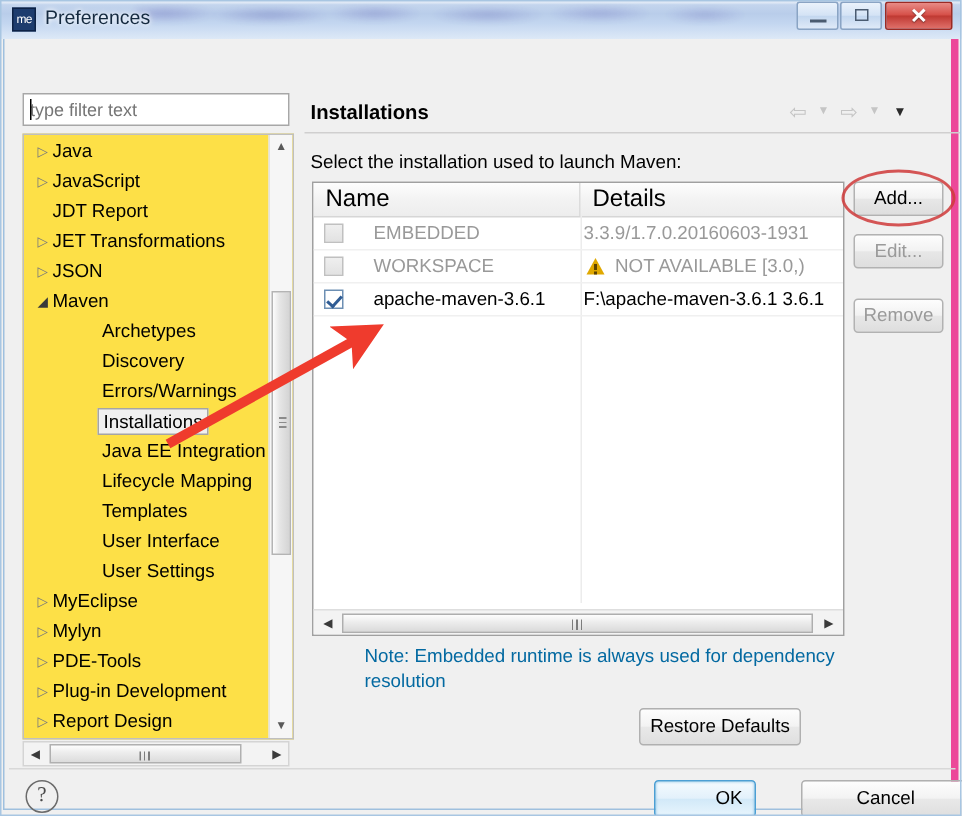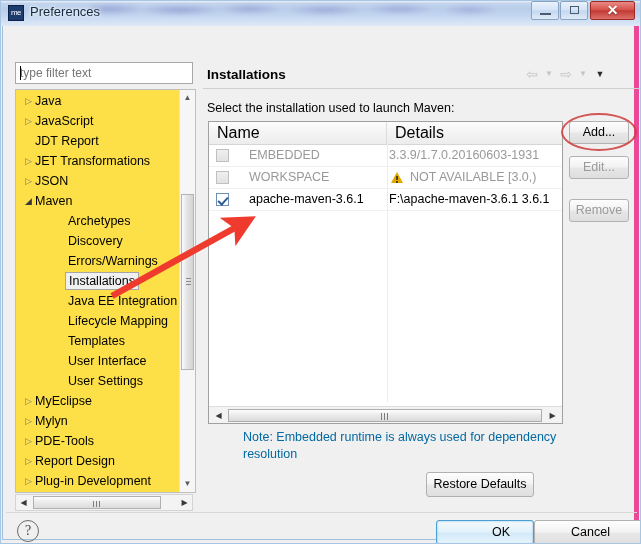--- a/index.html
+++ b/index.html
@@ -501,21 +501,21 @@
     font-size: 14px;
     line-height: 19px;
     text-align: center;
     font-family: "Liberation Serif", serif;
   }
 
   
   #btn-ok {
     position: absolute;
     left: 433px; top: 494px;
-    width: 98px; height: 25px;
+    width: 68px; height: 25px;
     box-sizing: border-box;
     border: 1px solid #4b9fd4;
     border-radius: 3px;
     background: linear-gradient(180deg,#f4fafe 0%,#e3f1fb 48%,#d2e9f8 52%,#e8f5fd 100%);
     box-shadow: 0 0 2px rgba(90,170,220,.8) inset;
     font-family: "Liberation Sans", sans-serif;
     font-size: 12.5px;
     color: #000;
     text-align: center;
     line-height: 23px;
@@ -584,22 +584,22 @@
           <div class="tree-item depth2"><span class="tlabel">Errors/Warnings</span></div>
           <div class="tree-item depth2 selected"><span class="tlabel">Installations</span></div>
           <div class="tree-item depth2"><span class="tlabel">Java EE Integration</span></div>
           <div class="tree-item depth2"><span class="tlabel">Lifecycle Mapping</span></div>
           <div class="tree-item depth2"><span class="tlabel">Templates</span></div>
           <div class="tree-item depth2"><span class="tlabel">User Interface</span></div>
           <div class="tree-item depth2"><span class="tlabel">User Settings</span></div>
           <div class="tree-item depth1"><span class="twisty">▷</span><span class="tlabel">MyEclipse</span></div>
           <div class="tree-item depth1"><span class="twisty">▷</span><span class="tlabel">Mylyn</span></div>
           <div class="tree-item depth1"><span class="twisty">▷</span><span class="tlabel">PDE-Tools</span></div>
+          <div class="tree-item depth1"><span class="twisty">▷</span><span class="tlabel">Plug-in Development</span></div>
           <div class="tree-item depth1"><span class="twisty">▷</span><span class="tlabel">Report Design</span></div>
-          <div class="tree-item depth1"><span class="twisty">▷</span><span class="tlabel">Plug-in Development</span></div>
         </div>
 
       <div id="tree-vsb">
         <div class="vsb-arrow up">▲</div>
         <div id="tree-vsb-thumb">
           <div class="grip"></div>
         </div>
         <div class="vsb-arrow down">▼</div>
       </div>
     </div>

